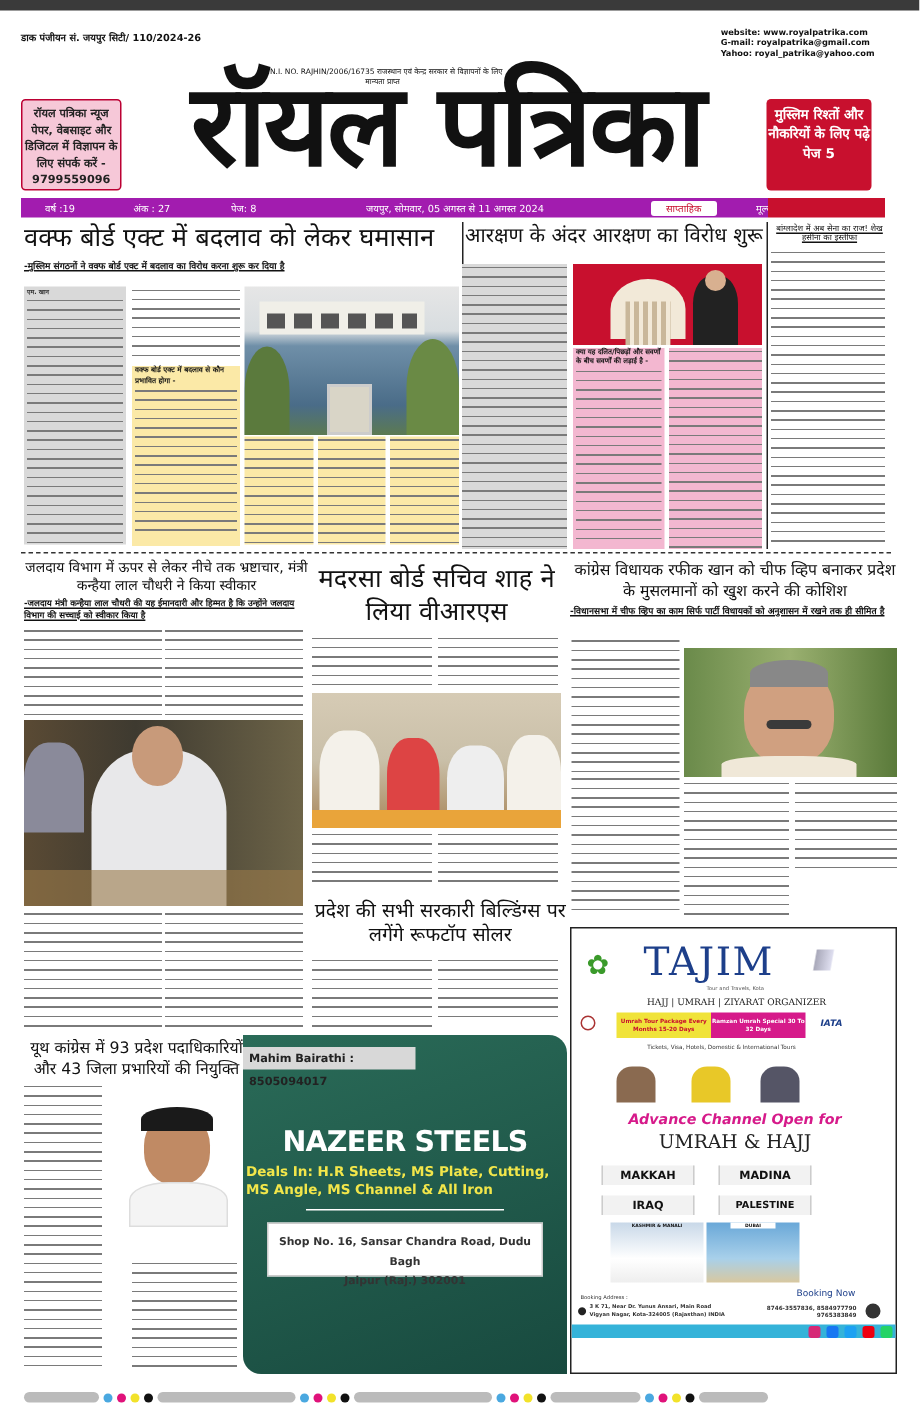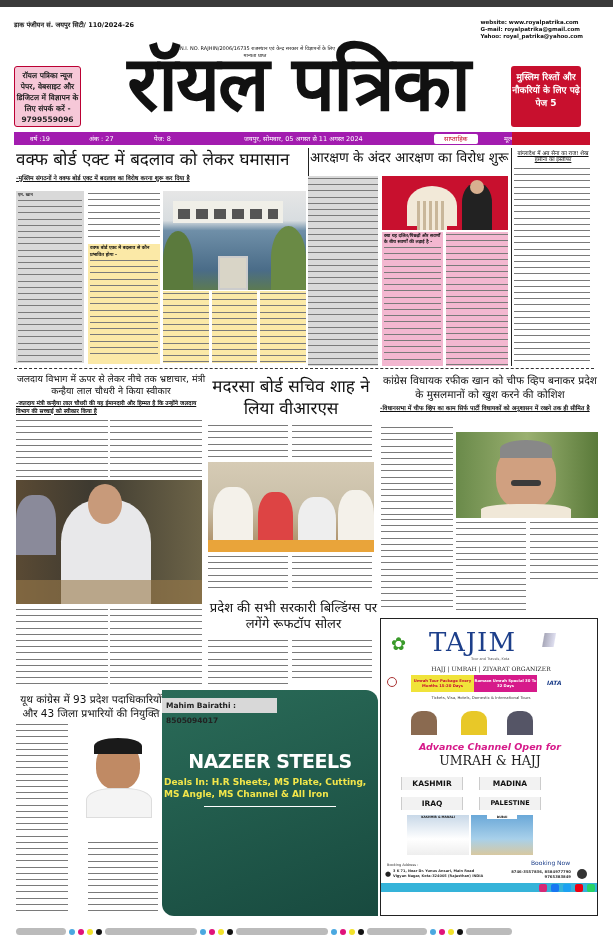--- a/index.html
+++ b/index.html
@@ -148,39 +148,43 @@
   <div style="position:absolute;left:12px;top:0;width:48px;height:16px;background:#1a1a1a;border-radius:50% 50% 0 0"></div>
   <div style="position:absolute;left:4px;top:50px;width:66px;height:30px;background:#f4f4f4;border:1px solid #ddd;border-radius:40% 40% 0 0"></div>
 </div>
 <div style="position:absolute;left:88px;top:840px;width:70px;height:72px;background:repeating-linear-gradient(#fff 0 2px,#7a7a7a 2px 3px,#fff 3px 6.2px)"></div>
 
 <div style="position:absolute;left:162px;top:690px;width:216px;height:226px;background:linear-gradient(160deg,#2a6b58 0%,#184a3f 100%);border-radius:0 12px 0 12px;overflow:hidden">
   <div style="position:absolute;left:0;top:8px;width:115px;height:15px;background:#d8d8d8;font-size:7.5px;font-weight:bold;color:#222;line-height:15px;padding-left:4px">Mahim Bairathi : 8505094017</div>
   <div style="position:absolute;left:0;top:60px;width:216px;text-align:center;font-size:19px;font-weight:bold;color:#fff;letter-spacing:-0.5px">NAZEER STEELS</div>
   <div style="position:absolute;left:2px;top:86px;width:212px;text-align:left;font-size:9px;font-weight:bold;color:#f2e64a;line-height:12px">Deals In: H.R Sheets, MS Plate, Cutting, MS Angle, MS Channel &amp; All Iron</div>
   <div style="position:absolute;left:42px;top:116px;width:132px;height:1px;background:#fff"></div>
+  <div style="position:absolute;left:16px;top:125px;width:184px;height:36px;background:#fff;border:1px solid #ccc;text-align:center;font-size:7.2px;font-weight:bold;color:#333;line-height:13px;padding-top:5px">
+    <div>Shop No. 16, Sansar Chandra Road, Dudu Bagh</div>
+    <div>Jaipur (Raj.) 302001</div>
+  </div>
 </div>
 
 <div style="position:absolute;left:380px;top:618px;width:218px;height:298px;border:1.5px solid #222;background:#fff;overflow:hidden">
   <div style="position:absolute;left:10px;top:14px;font-size:18px;color:#3a9a2a">✿</div>
   <div style="position:absolute;left:48px;top:8px;font-family:'DejaVu Serif',serif;font-size:26px;color:#1d3f8a;letter-spacing:1px">TAJIM</div>
   <div style="position:absolute;left:90px;top:38px;font-size:3.5px;color:#555">Tour and Travels, Kota</div>
   <div style="position:absolute;left:140px;top:14px;width:55px;height:14px;background:linear-gradient(100deg,transparent 40%,#aab 42%,#dde 60%,transparent 62%)"></div>
   <div style="position:absolute;left:20px;top:46px;width:180px;text-align:center;font-family:'DejaVu Serif',serif;font-size:6px;color:#222">HAJJ  |  UMRAH  |  ZIYARAT ORGANIZER</div>
   <div style="position:absolute;left:6px;top:58px;width:10px;height:10px;border-radius:50%;border:1.5px solid #a33"></div>
   <div style="position:absolute;left:30px;top:56px;width:63px;height:17px;background:#f0e33a;font-size:3.8px;text-align:center;line-height:5px;padding-top:3px;color:#c8102e;font-weight:bold">Umrah Tour Package Every Months 15-20 Days</div>
   <div style="position:absolute;left:93px;top:56px;width:63px;height:17px;background:#d61a8a;font-size:3.8px;text-align:center;line-height:5px;padding-top:3px;color:#fff;font-weight:bold">Ramzan Umrah Special 30 To 32 Days</div>
   <div style="position:absolute;left:166px;top:60px;font-size:6px;font-weight:bold;color:#1d3f8a;font-style:italic">IATA</div>
   <div style="position:absolute;left:40px;top:76px;width:120px;text-align:center;font-size:3.8px;color:#333;line-height:5px">Tickets, Visa, Hotels, Domestic &amp; International Tours</div>
   <div style="position:absolute;left:30px;top:92px;width:26px;height:24px;background:#8a6a50;border-radius:40% 40% 0 0"></div>
   <div style="position:absolute;left:80px;top:92px;width:26px;height:24px;background:#e8c828;border-radius:40% 40% 0 0"></div>
   <div style="position:absolute;left:126px;top:92px;width:26px;height:24px;background:#556;border-radius:40% 40% 0 0"></div>
   <div style="position:absolute;left:0;top:122px;width:218px;text-align:center;font-size:9.5px;font-weight:bold;font-style:italic;color:#d61a8a">Advance Channel Open for</div>
   <div style="position:absolute;left:0;top:134px;width:218px;text-align:center;font-family:'DejaVu Serif',serif;font-size:12.5px;color:#222">UMRAH &amp; HAJJ</div>
-  <div style="position:absolute;left:20px;top:158px;width:62px;height:13px;background:#f2f2f2;border-left:1px solid #ccc;border-right:1px solid #ccc;text-align:center;font-size:7.5px;font-weight:bold;line-height:13px">KASHMIR</div>
+  <div style="position:absolute;left:20px;top:158px;width:62px;height:13px;background:#f2f2f2;border-left:1px solid #ccc;border-right:1px solid #ccc;text-align:center;font-size:7.5px;font-weight:bold;line-height:13px">MAKKAH</div>
   <div style="position:absolute;left:98px;top:158px;width:62px;height:13px;background:#f2f2f2;border-left:1px solid #ccc;border-right:1px solid #ccc;text-align:center;font-size:7.5px;font-weight:bold;line-height:13px">MADINA</div>
   <div style="position:absolute;left:20px;top:178px;width:62px;height:13px;background:#f2f2f2;border-left:1px solid #ccc;border-right:1px solid #ccc;text-align:center;font-size:7.5px;font-weight:bold;line-height:13px">IRAQ</div>
   <div style="position:absolute;left:98px;top:178px;width:62px;height:13px;background:#f2f2f2;border-left:1px solid #ccc;border-right:1px solid #ccc;text-align:center;font-size:6.5px;font-weight:bold;line-height:13px">PALESTINE</div>
   <div style="position:absolute;left:26px;top:196px;width:62px;height:40px;background:linear-gradient(180deg,#c8d8e8 0%,#fff 60%,#eee 100%)">
     <div style="font-size:3px;text-align:center;font-weight:bold">KASHMIR &amp; MANALI</div>
   </div>
   <div style="position:absolute;left:90px;top:196px;width:62px;height:40px;background:linear-gradient(180deg,#6aa8d8 0%,#a8d0ea 60%,#d8c8a0 100%)">
     <div style="font-size:3px;text-align:center;font-weight:bold;background:#fff;width:30px;margin:0 auto">DUBAI</div>
   </div>
   <div style="position:absolute;left:6px;top:244px;font-size:3.5px;color:#333">Booking Address :</div>

